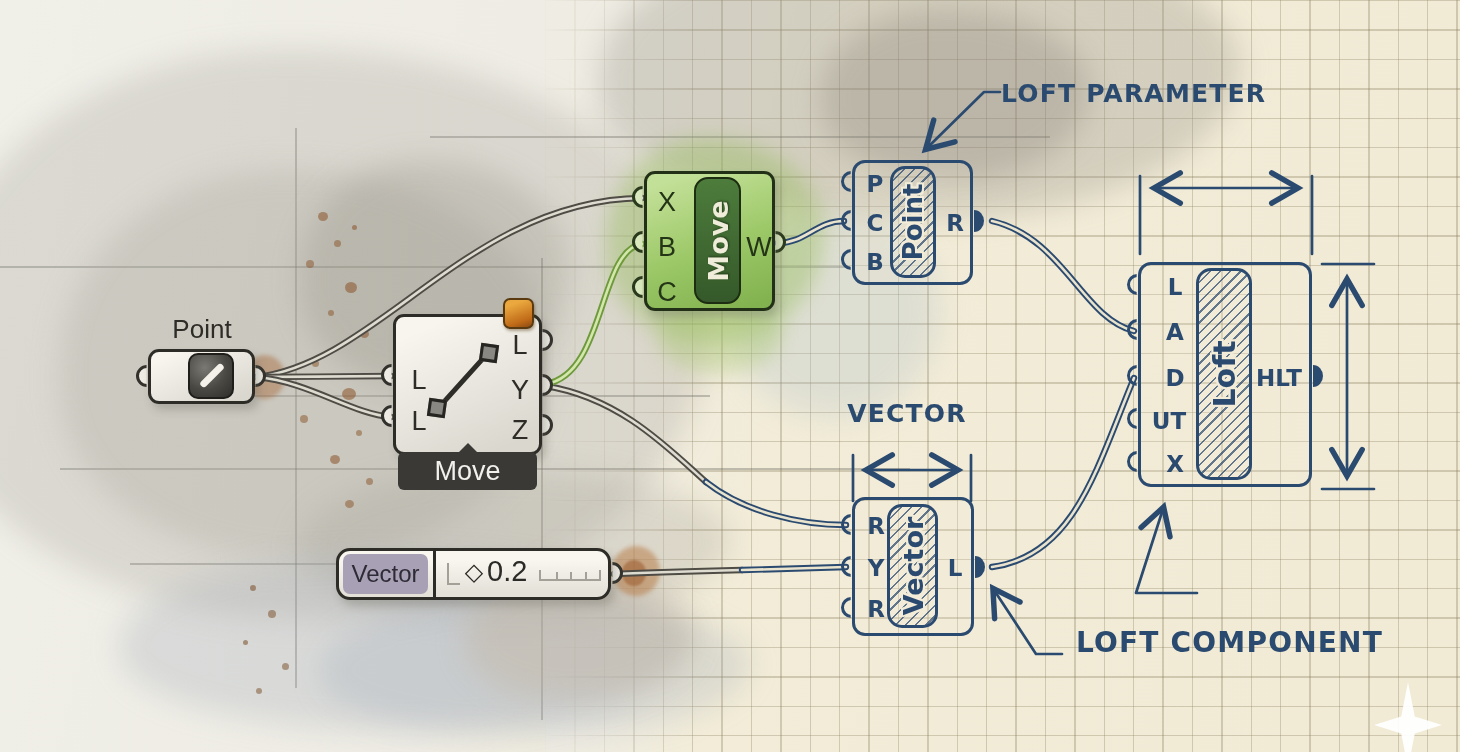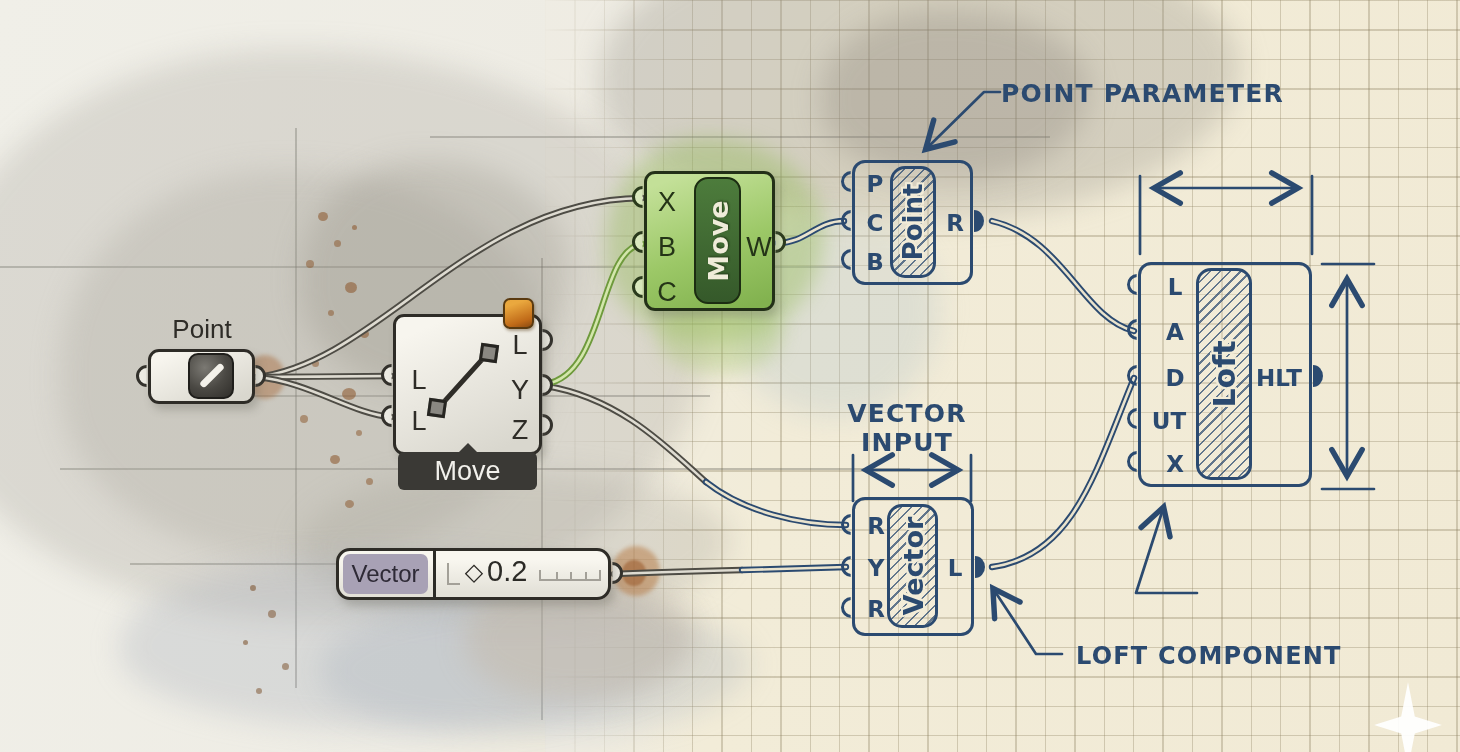--- a/index.html
+++ b/index.html
@@ -294,21 +294,20 @@
     <div class="blab" style="left:14px;top:54px;width:40px;font-size:23px">A</div>
     <div class="blab" style="left:14px;top:100px;width:40px;font-size:23px">D</div>
     <div class="blab" style="left:8px;top:143px;width:40px;font-size:23px">UT</div>
     <div class="blab" style="left:14px;top:186px;width:40px;font-size:23px">X</div>
     <div class="blab" style="left:112px;top:100px;width:52px;font-size:23px">HLT</div>
     <div class="cap" style="left:55px;top:3px;width:50px;height:206px">
       <span class="vname bname" style="font-size:30px">Loft</span>
     </div>
   </div>
 
-  <div class="ann" style="left:1001px;top:79px;font-size:25px">POINT PARAMETER</div>
+  <div class="ann" style="left:1001px;top:79px;font-size:25px">LOFT PARAMETER</div>
   <div class="ann" style="left:830px;top:399px;width:154px;text-align:center;font-size:25px;line-height:29px">
     <div>VECTOR</div>
-    <div>INPUT</div>
-  </div>
-  <div class="ann" style="left:1076px;top:642px;font-size:24px">LOFT COMPONENT</div>
+  </div>
+  <div class="ann" style="left:1076px;top:626px;font-size:28px">LOFT COMPONENT</div>
 
   <div class="sparkle" style="left:1374px;top:682px;width:68px;height:86px"></div>
 </div>
 
 </body></html>

